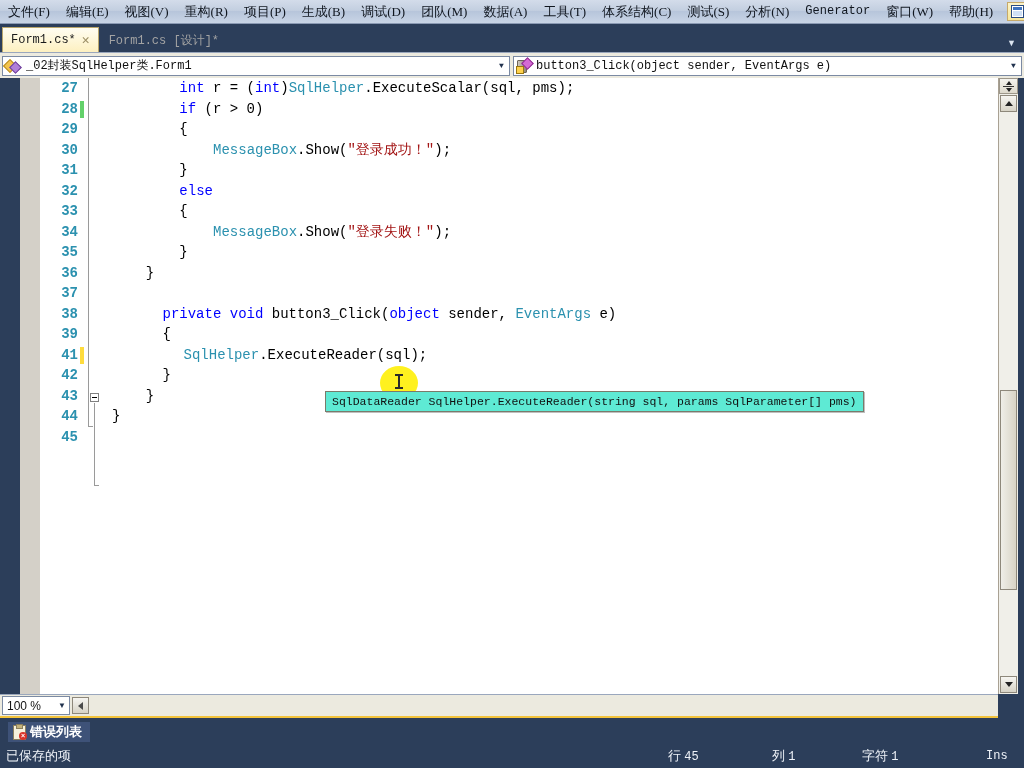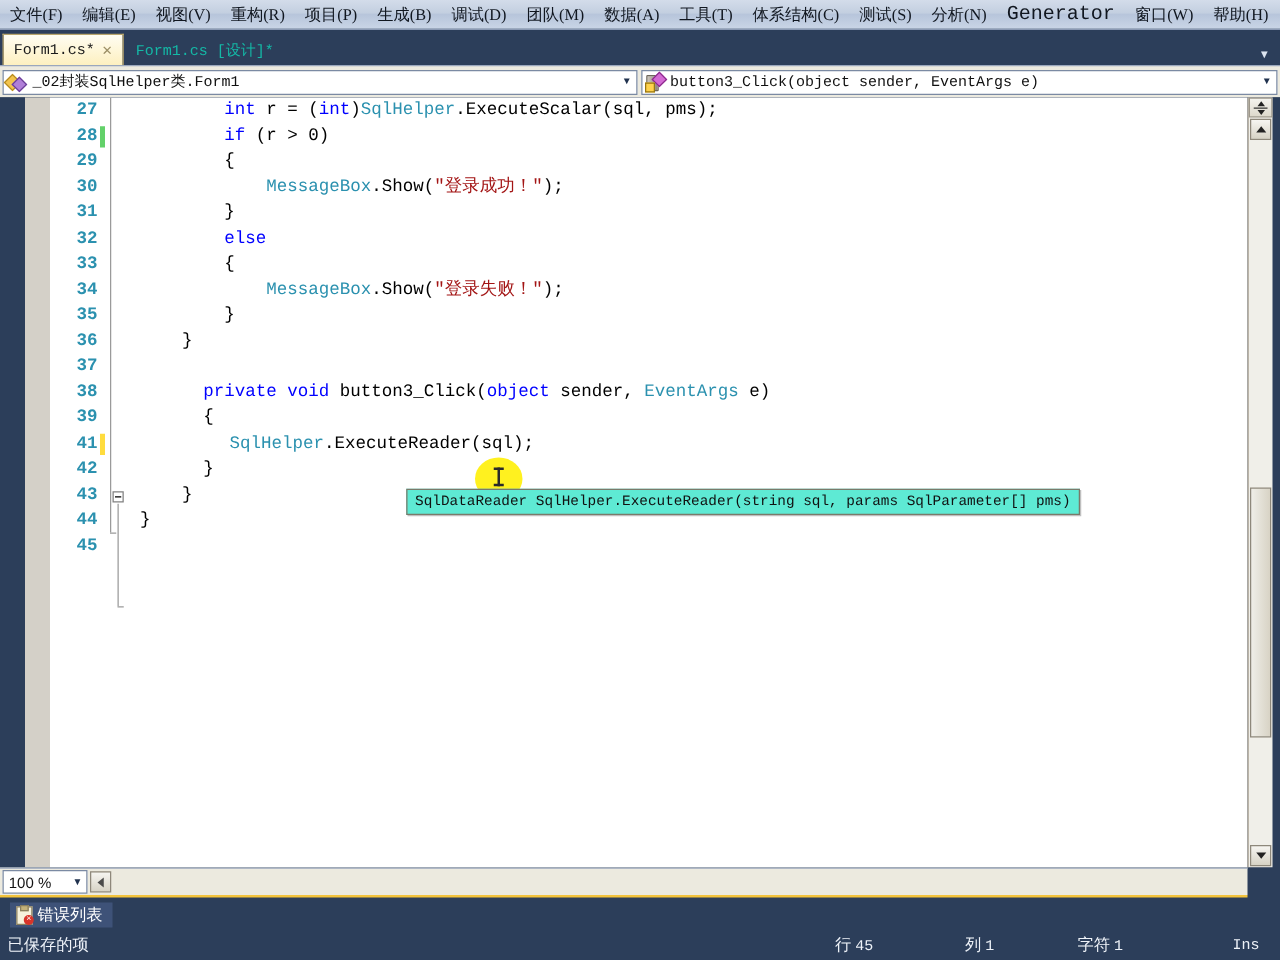--- a/index.html
+++ b/index.html
@@ -17,21 +17,21 @@
     position:absolute;left:0;top:0;width:1024px;height:24px;
     background:linear-gradient(to bottom,#d3dcea 0%,#c3cfe0 45%,#b7c5db 50%,#c9d5e6 100%);
     border-bottom:1px solid #8b9ab4;
     display:flex;align-items:center;box-sizing:border-box;
   }
   .menu-item{
     color:#10161f;font-size:13px;padding:3px 7px;margin:0 1px;
     white-space:nowrap;cursor:default;line-height:15px;
     font-family:"Liberation Serif","DejaVu Serif",serif;
   }
-  .menu-item.latin{font-family:"Liberation Mono","DejaVu Sans Mono",monospace;font-size:16px;}
+  .menu-item.latin{font-family:"Liberation Mono","DejaVu Sans Mono",monospace;font-size:12px;}
   .fullscreen-btn{
     margin-left:6px;display:flex;align-items:center;gap:4px;
     background:linear-gradient(to bottom,#fdf4c8,#f6e79b);
     border:1px solid #c6a96a;
     padding:1px 5px 1px 3px;height:19px;box-sizing:border-box;
     font-family:"Liberation Serif","DejaVu Serif",serif;font-size:13px;color:#111;
   }
   .fs-icon{
     width:13px;height:13px;background:#fff;border:1px solid #2a4c82;
     box-sizing:border-box;position:relative;flex:0 0 auto;
@@ -48,21 +48,21 @@
   .tab{
     height:22px;display:flex;align-items:center;gap:6px;
     padding:12px 8px;box-sizing:border-box;
     font-family:"Liberation Mono","DejaVu Sans Mono",monospace;font-size:12px;
   }
   .tab.active{
     background:linear-gradient(to bottom,#fffdf2,#fdf0c0);
     color:#1a1a1a;border:1px solid #b9a66c;border-bottom:none;
     margin-left:2px;height:23px;
   }
-  .tab.inactive{color:#14b8a6;background:transparent;padding-left:10px;}
+  .tab.inactive{color:#a3a3a3;background:transparent;padding-left:10px;}
   .tab-close{color:#9c8f66;font-size:13px;font-weight:bold;line-height:1;}
   .tabstrip-spacer{flex:1;}
   .tab-menu-arrow{
     color:#dde5f0;font-size:9px;padding:0 8px 4px 0;
   }
 
   
   .navbar{
     position:absolute;left:0;top:52px;width:1024px;height:26px;
     background:#eceadf;box-sizing:border-box;
@@ -231,20 +231,21 @@
 
   
   .panelrow{
     position:absolute;left:0;top:720px;width:1024px;height:24px;background:#2c3e5a;
   }
   .err-tab{
     position:absolute;left:8px;top:2px;height:20px;
     display:flex;align-items:center;gap:4px;padding:0 8px 0 4px;
     background:#3e5278;color:#fff;font-size:13px;
     font-family:"Liberation Serif","DejaVu Serif",serif;
+    font-weight:bold;
   }
   .err-icon{position:relative;width:14px;height:14px;flex:0 0 auto;}
   .err-icon .pad{position:absolute;left:1px;top:0;width:11px;height:13px;background:#f6f1dc;border:1px solid #8a7f5e;}
   .err-icon .clip{position:absolute;left:4px;top:-1px;width:5px;height:3px;background:#c4b27a;border:1px solid #8a7f5e;}
   .err-icon .x{position:absolute;right:-1px;bottom:-1px;width:8px;height:8px;border-radius:50%;background:#d8342a;color:#fff;font-size:7px;line-height:8px;text-align:center;font-family:"Liberation Sans",sans-serif;}
 
   
   .statusbar{
     position:absolute;left:0;top:744px;width:1024px;height:24px;
     background:#2c3e5a;color:#eef2f8;

